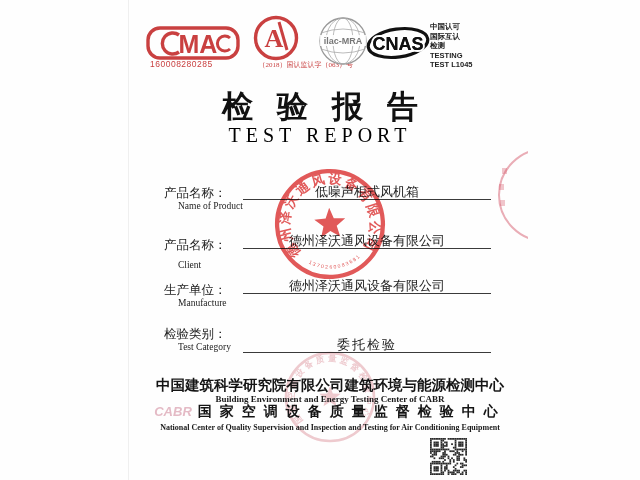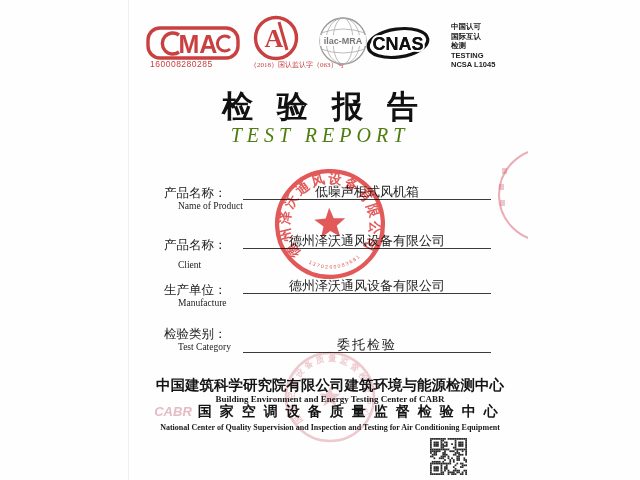--- a/index.html
+++ b/index.html
@@ -8,32 +8,32 @@
   #doc { position:relative; width:640px; height:480px; background:#fefefe; }
 
   .scan-edge { position:absolute; top:0; width:1px; height:480px; background:rgba(0,0,0,0.06); }
 
   
   .logo { position:absolute; }
   #cma-logo   { left:146px; top:26px; width:94px; height:34px; }
   #cma-number { position:absolute; left:150px; top:59px; font-size:8.5px; color:#c94040;
                 font-family:"Liberation Sans",sans-serif; letter-spacing:0.5px; }
   #cal-logo   { left:252px; top:14px; width:48px; height:48px; }
-  #cal-caption{ position:absolute; left:250px; top:60px; width:110px; font-size:7px; color:#c94040;
-                text-align:left; }
+  #cal-caption{ position:absolute; left:243px; top:60px; width:110px; font-size:7px; color:#c94040;
+                text-align:right; }
   #ilac-logo  { left:318px; top:16px; width:50px; height:50px; }
   #cnas-logo  { left:366px; top:24px; width:64px; height:38px; }
   #cnas-text  { position:absolute; left:430px; top:22px; font-family:"Liberation Sans",sans-serif;
-                font-size:7.5px; font-weight:bold; color:#222; line-height:9.5px;margin-left:21px; }
+                font-size:7.5px; font-weight:bold; color:#222; line-height:9.5px; }
 
   
   #title-cn { position:absolute; left:0; top:86px; width:640px; text-align:center;
               font-size:31px; font-weight:bold; letter-spacing:24px; margin-left:12px; color:#111; }
   #title-en { position:absolute; left:0; top:124px; width:640px; text-align:center;
-              font-size:20px; letter-spacing:5px; color:#4d7c0f;font-style:italic; }
+              font-size:20px; letter-spacing:5px; color:#000000; }
   #report-no { position:absolute; left:0; top:150px; width:640px; text-align:center;
                font-size:9.5px; letter-spacing:1px; color:#222; }
 
   
   .field-label-cn { position:absolute; left:164px; font-size:12.5px; color:#222; }
   .field-label-en { position:absolute; left:178px; font-size:9.5px; color:#222; }
   .field-value { position:absolute; left:243px; width:248px; height:17px;
                  border-bottom:1px solid #3a3a3a; text-align:center;
                  font-size:13px; color:#222; line-height:17px; }
   .ls2 { letter-spacing:2px;margin-top:15px; }
@@ -96,21 +96,21 @@
     <ellipse cx="32" cy="19" rx="30" ry="14" fill="none" stroke="#111" stroke-width="3.2" transform="rotate(-8 32 19)"></ellipse>
     <text x="32" y="26" font-size="18" font-weight="bold" fill="#111" text-anchor="middle" font-family="Liberation Sans, sans-serif" paint-order="stroke" stroke="#ffffff" stroke-width="4">CNAS</text>
     <text x="32" y="26" font-size="18" font-weight="bold" fill="#111" text-anchor="middle" font-family="Liberation Sans, sans-serif">CNAS</text>
   </svg>
 
   <div id="cnas-text">
     <div>中国认可</div>
     <div>国际互认</div>
     <div>检测</div>
     <div>TESTING</div>
-    <div>NCSA L1045</div>
+    <div>TEST L1045</div>
   </div>
 
   <div id="title-cn">检验报告</div>
   <div id="title-en">TEST REPORT</div>
 
   <div class="field-label-cn" style="top:185px;">产品名称：</div>
   <div class="field-label-en" style="top:201px;">Name of Product</div>
   <div class="field-value" style="top:183px;">低噪声柜式风机箱</div>
 
   <div class="field-label-cn" style="top:237px;">产品名称：</div>

